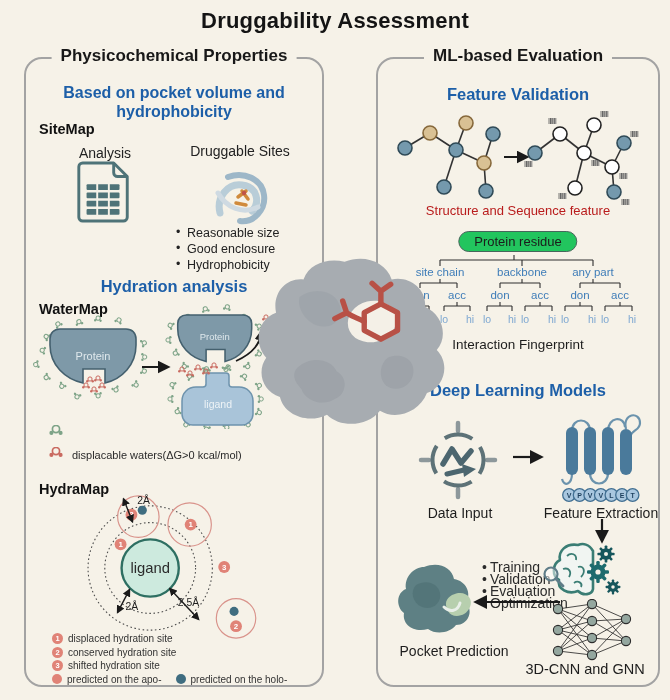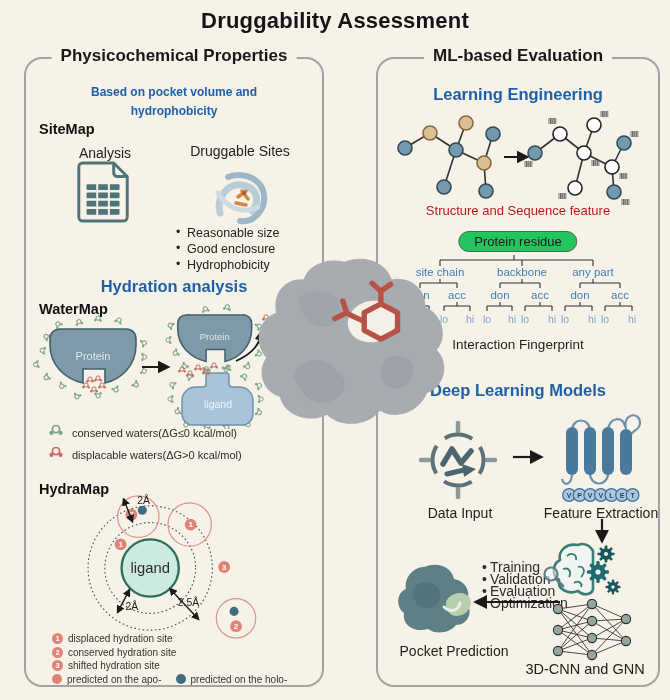--- a/index.html
+++ b/index.html
@@ -31,21 +31,21 @@
   svg text{font-family:"Liberation Sans",sans-serif;}
 </style>
 </head>
 <body>
 
 <div class="abs main-title">Druggability Assessment</div>
 
 <div class="abs panel" style="left:24px;top:57px;width:296px;height:626px;">
   <div class="panel-title">Physicochemical Properties</div>
 
-  <div class="abs blue-head center" style="top:24px;left:0;width:100%;padding:0 27px;box-sizing:border-box;font-size:12px;line-height:19px;">Based on pocket volume and hydrophobicity</div>
+  <div class="abs blue-head center" style="top:24px;left:0;width:100%;padding:0 27px;box-sizing:border-box;font-size:16px;line-height:19px;">Based on pocket volume and hydrophobicity</div>
 
   <div class="abs sec-label" style="left:13px;top:62px;">SiteMap</div>
 
   <div class="abs col-head center" style="left:24px;top:86px;width:110px;">Analysis</div>
   <div class="abs col-head center" style="left:146px;top:84px;width:136px;">Druggable Sites</div>
 
   <svg class="abs" style="left:48px;top:102px;" width="60" height="62" viewBox="0 0 60 64">
     <path d="M8,2 H40 L54,16 V58 a4,4 0 0 1 -4,4 H8 a4,4 0 0 1 -4,-4 V6 a4,4 0 0 1 4,-4 Z" fill="none" stroke="#4e7378" stroke-width="3" stroke-linejoin="round"></path>
     <path d="M40,2 V12 a4,4 0 0 0 4,4 H54" fill="none" stroke="#4e7378" stroke-width="3" stroke-linejoin="round"></path>
     <g fill="#4e7378">
@@ -174,21 +174,20 @@
         <use href="#wmol" x="241" y="30"></use>
         <use href="#wmol" x="251" y="10"></use>
     </g>
     <path d="M206,58 C224,50 230,40 232,28" fill="none" stroke="#1a1a1a" stroke-width="1.8" marker-end="url(#ah1)"></path>
   </svg>
 
   <div class="abs wlegend" style="left:20px;top:366px;">
     <svg width="20" height="15" viewBox="0 0 20 15">
         <use href="#wmol" x="10" y="4" color="#7da387" transform="translate(10,4) scale(1.7) translate(-10,-4)"></use>
       </svg>
-    <span>conserved waters(ΔG≤0 kcal/mol)</span>
   </div>
   <div class="abs wlegend" style="left:20px;top:388px;">
     <svg width="20" height="15" viewBox="0 0 20 15">
         <use href="#wmol" x="10" y="4" color="#c96a60" transform="translate(10,4) scale(1.7) translate(-10,-4)"></use>
       </svg>
     <span>displacable waters(ΔG&gt;0 kcal/mol)</span>
   </div>
 
   <div class="abs sec-label" style="left:13px;top:422px;">HydraMap</div>
 
@@ -249,21 +248,21 @@
         <span>predicted on the apo-</span>
       <span class="dot teal" style="margin-left:9px;"></span>
         <span>predicted on the holo-</span>
     </li>
   </ul>
 </div>
 
 <div class="abs panel" style="left:376px;top:57px;width:280px;height:626px;">
   <div class="panel-title">ML-based Evaluation</div>
 
-  <div class="abs blue-head center" style="top:26px;left:0;width:100%;font-size:16.5px;">Learning Engineering</div>
+  <div class="abs blue-head center" style="top:26px;left:0;width:100%;font-size:16.5px;">Feature Validation</div>
 
   <svg class="abs" style="left:8px;top:50px;" width="264" height="112" viewBox="0 0 264 112">
     <defs>
       <marker id="ah3" viewBox="0 0 10 10" refX="8" refY="5" markerWidth="6.5" markerHeight="6.5" orient="auto-start-reverse">
           <path d="M0,0 L10,5 L0,10 Z" fill="#1a1a1a"></path>
         </marker>
       <g id="bc" stroke="#666" stroke-width="0.9">
           <line y2="6"></line>
           <line x1="1.8" x2="1.8" y2="6" stroke-width="1.7"></line>
           <line x1="3.6" x2="3.6" y2="6"></line>

